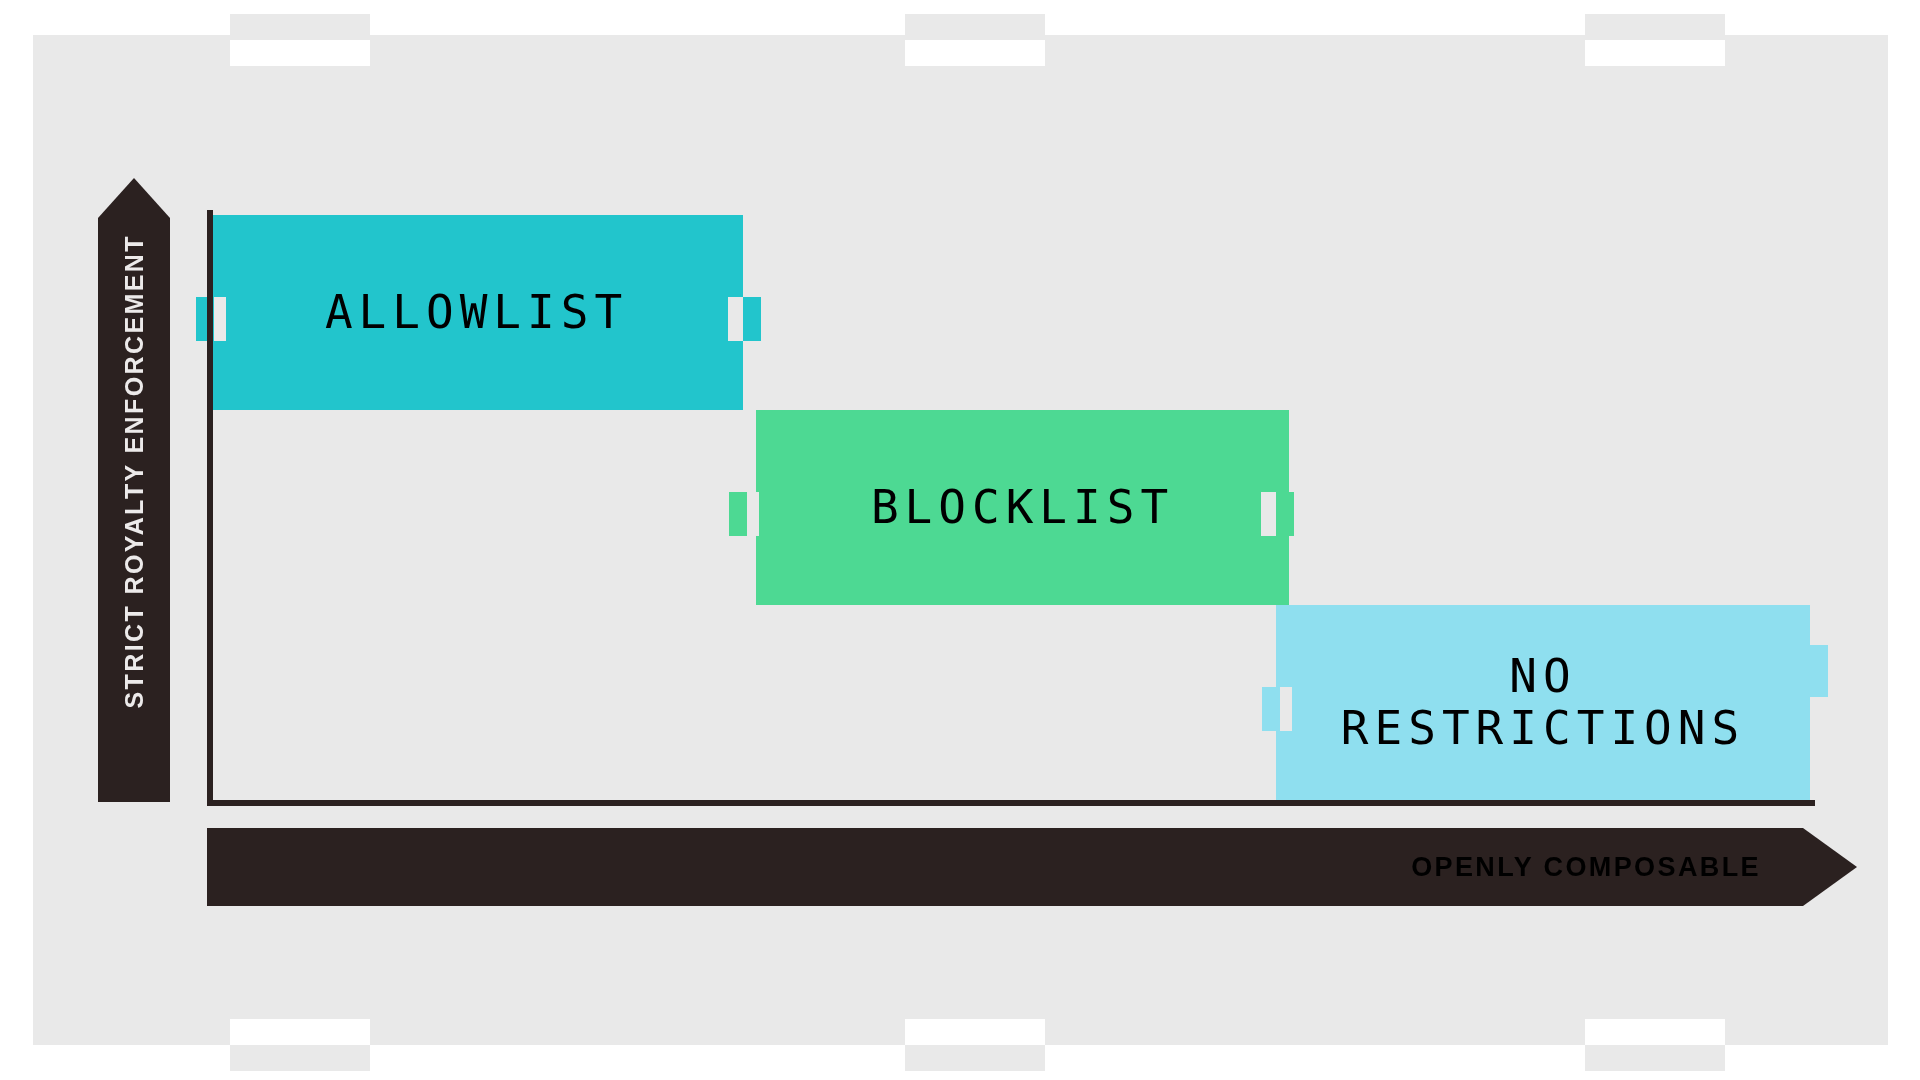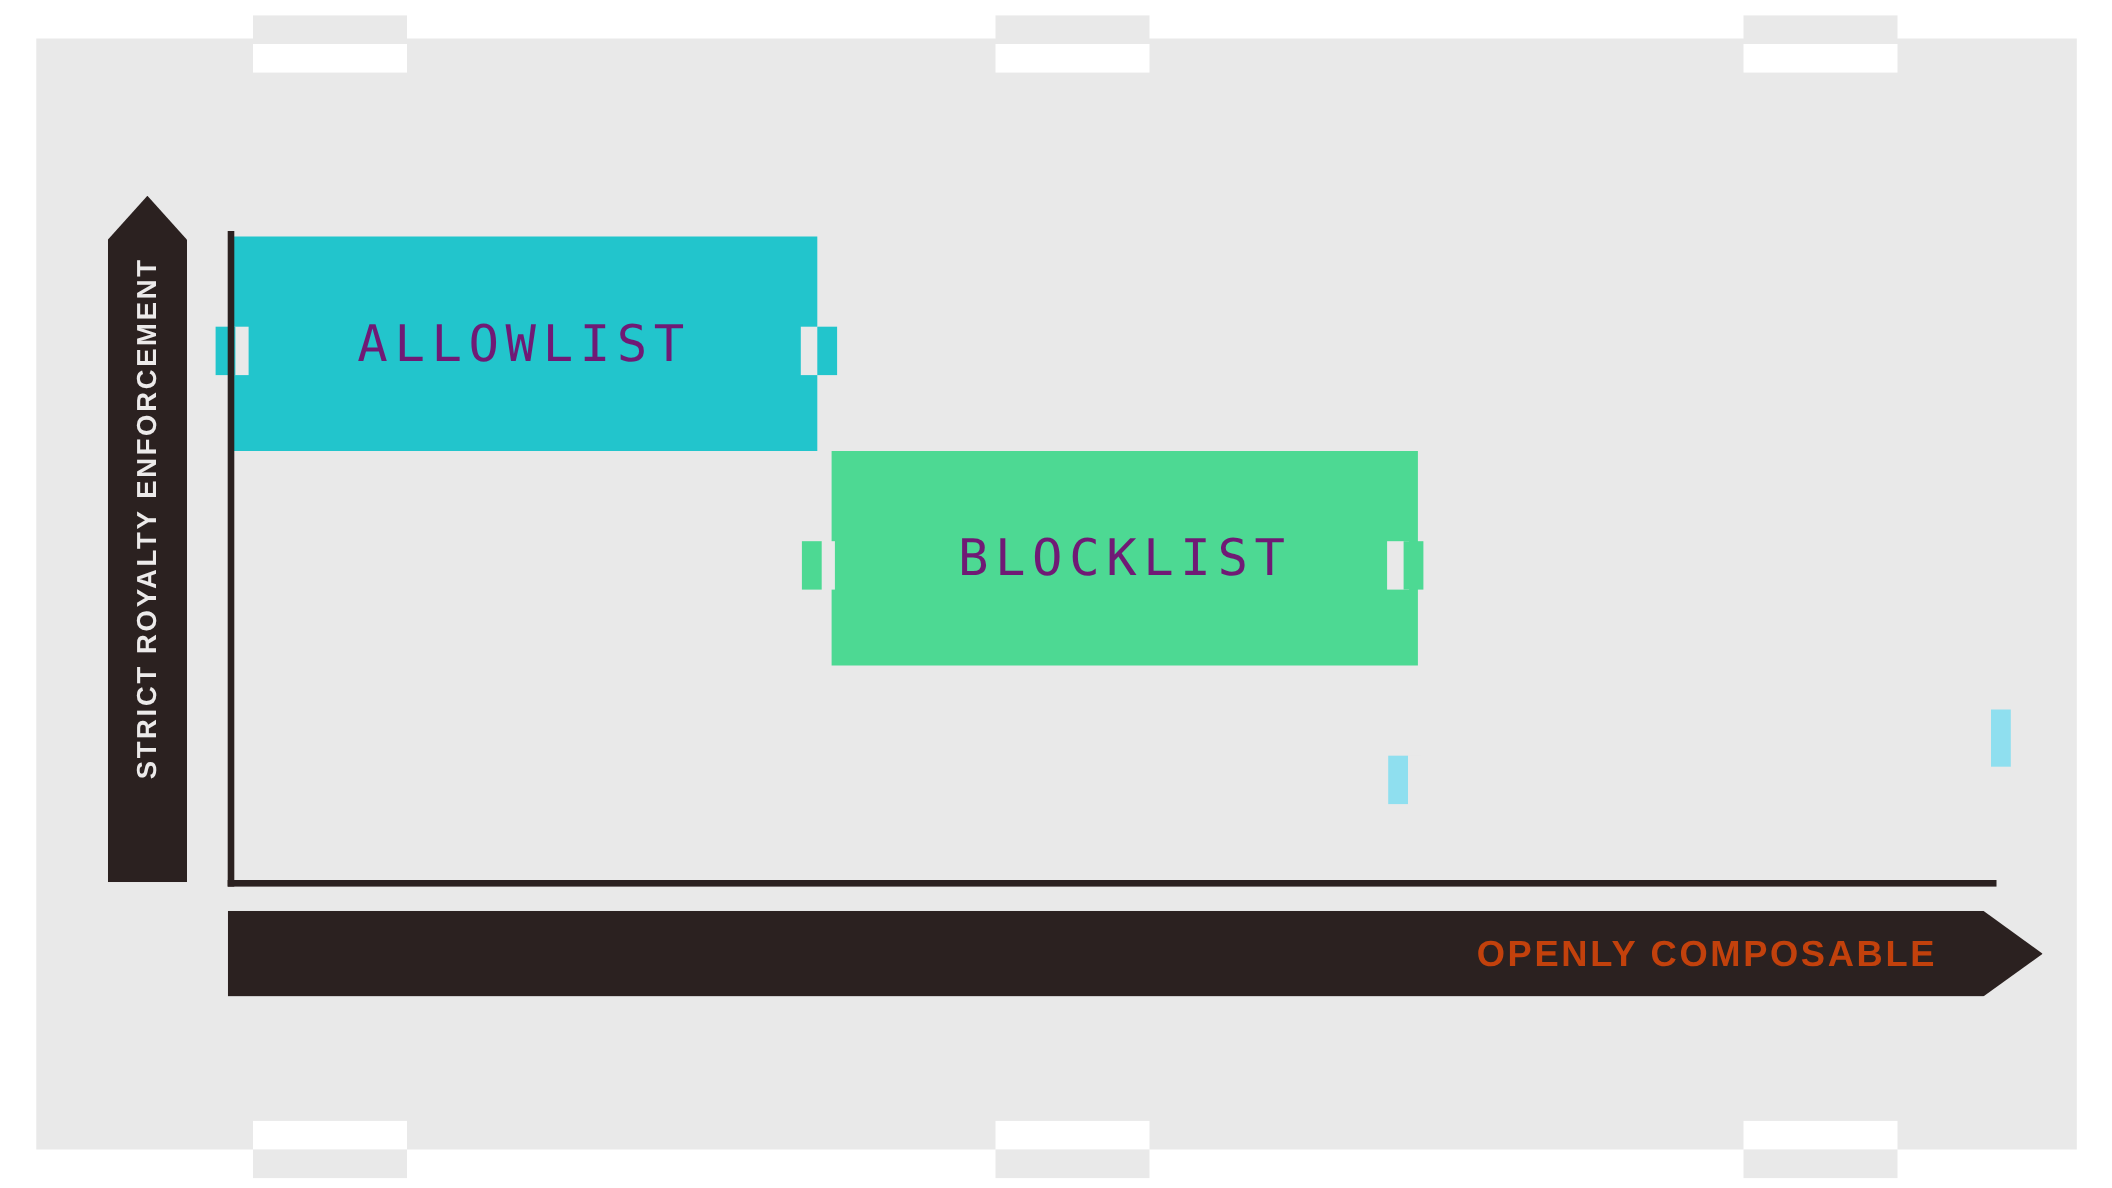--- a/index.html
+++ b/index.html
@@ -36,28 +36,28 @@
       writing-mode:vertical-rl;transform:rotate(180deg);
       color:#eceaea;font-size:25px;font-weight:bold;letter-spacing:2.4px;
       white-space:nowrap;margin-top:56px;
       font-family:"Liberation Sans", sans-serif;}
 
   .arrow-x{position:absolute;left:207px;top:828px;width:1650px;height:78px;
            background:#2b2120;
            clip-path:polygon(0 0, 1596px 0, 1650px 39px, 1596px 78px, 0 78px);}
   .arrow-x-label{position:absolute;left:207px;top:828px;width:1596px;height:78px;
                  display:flex;align-items:center;justify-content:flex-end;}
-  .arrow-x-label span{color:#c2410c;font-size:33px;font-weight:bold;
+  .arrow-x-label span{color:#000000;font-size:27px;font-weight:bold;
                       letter-spacing:2.4px;white-space:nowrap;padding-right:42px;
                       font-family:"Liberation Sans", sans-serif;text-align:center;}
 
   
   .step{position:absolute;display:flex;align-items:center;
         justify-content:center;text-align:center;}
-  .step-label{color:#701a75;font-size:46px;letter-spacing:6px;line-height:1.12;
+  .step-label{color:#000000;font-size:46px;letter-spacing:6px;line-height:1.12;
               font-family:"DejaVu Sans Mono", monospace;white-space:pre-line;}
 
   
   .handle{position:absolute;width:20px;height:44px;background:#e9e9e9;}
   .tab-out{position:absolute;width:18px;height:44px;}
 </style>
 </head>
 <body>
 
 <div id="stage">
@@ -89,20 +89,24 @@
     <div class="tab-out" style="left:743px;top:297px;background:#22c5cc;"></div>
 
     <div class="step" style="left:756px;top:410px;width:533px;height:195px;background:#4dd993;">
       <span class="step-label">BLOCKLIST</span>
     </div>
     <div class="handle" style="left:739px;top:492px;"></div>
     <div class="tab-out" style="left:729px;top:492px;background:#4dd993;"></div>
     <div class="handle" style="left:1261px;top:492px;"></div>
     <div class="tab-out" style="left:1276px;top:492px;background:#4dd993;"></div>
 
+    <div class="step" style="left:1276px;top:605px;width:534px;height:195px;background:#8fdfef;">
+      <span class="step-label">NO
+RESTRICTIONS</span>
+    </div>
     <div class="handle" style="left:1272px;top:687px;"></div>
     <div class="tab-out" style="left:1262px;top:687px;background:#8fdfef;"></div>
     <div class="tab-out" style="left:1810px;top:645px;width:18px;height:52px;background:#8fdfef;"></div>
 
     <div class="axis-v"></div>
     <div class="axis-h"></div>
   </div>
 
   <div class="arrow-y"></div>
   <div class="arrow-y-label">

